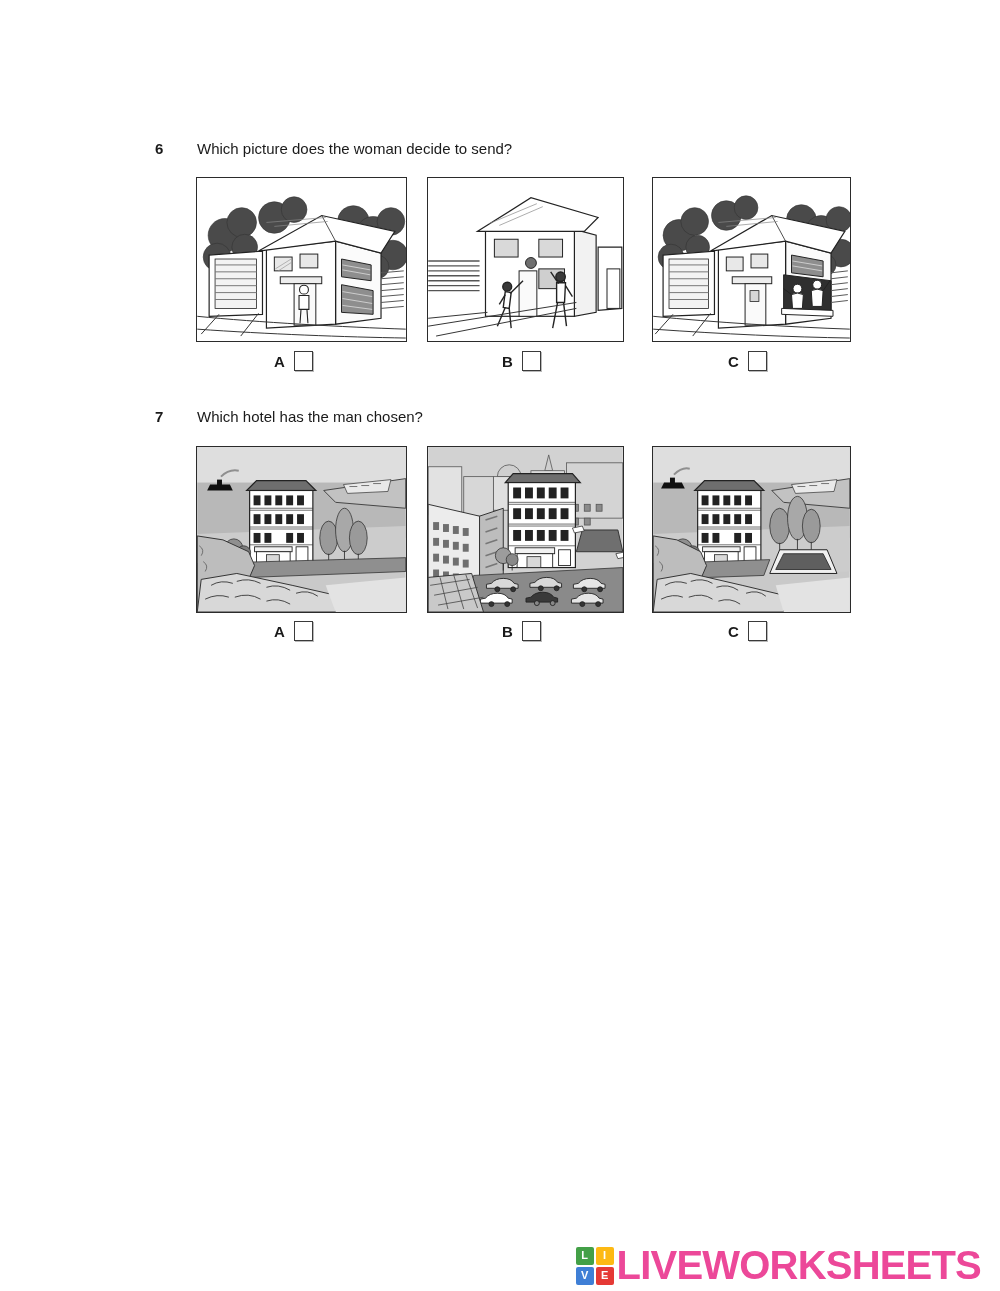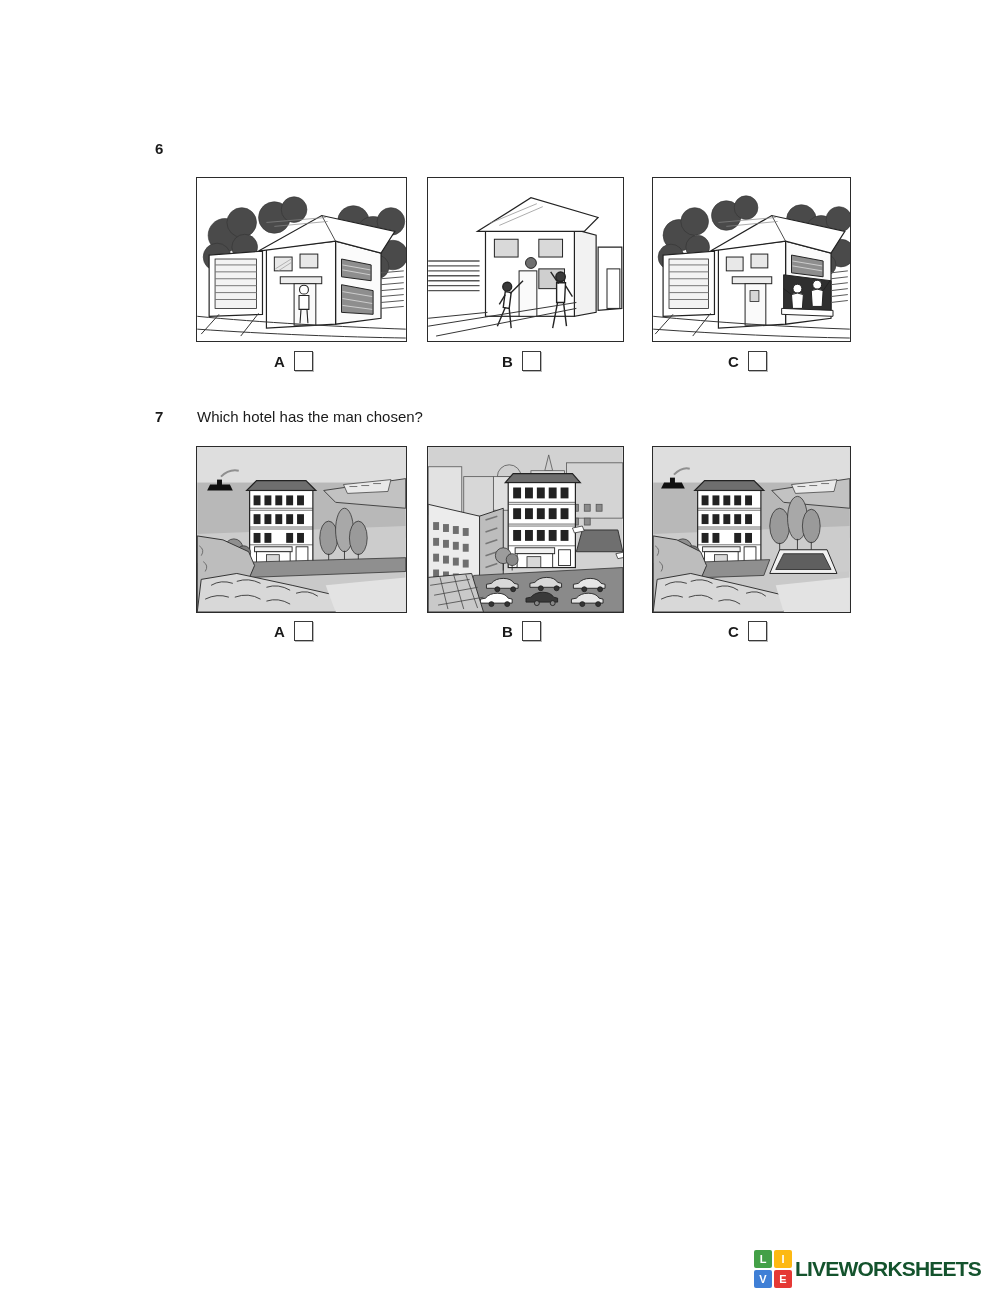--- a/index.html
+++ b/index.html
@@ -57,31 +57,32 @@
     border-radius:2px;
     color:#ffffff;
     font-weight:bold;
     font-size:11px;
     display:flex;
     align-items:center;
     justify-content:center;
     line-height:1;
   }
   .logo-text {
-    font-size:21px;
+    font-size:40px;
     font-weight:bold;
     letter-spacing:-0.8px;
-    color:#14532d;
+    color:#ec4899;
   }
 </style>
 </head>
 <body>
 
 <div class="q-header" style="left:155px; top:140px;">
   <span class="q-number">6</span>
+  <span class="q-text">Which picture does the woman decide to send?</span>
 </div>
 
 <div class="img-frame" style="left:196px; top:177px; width:211px; height:165px;" title="house with a woman standing at the front door">
   <svg viewBox="0 0 211 165">
     <g fill="#4a4a4a" stroke="#333" stroke-width="0.6">
       <circle cx="28" cy="58" r="17"></circle>
         <circle cx="45" cy="45" r="15"></circle>
         <circle cx="20" cy="80" r="14"></circle>
         <circle cx="48" cy="70" r="13"></circle>
       <circle cx="78" cy="40" r="16"></circle>

